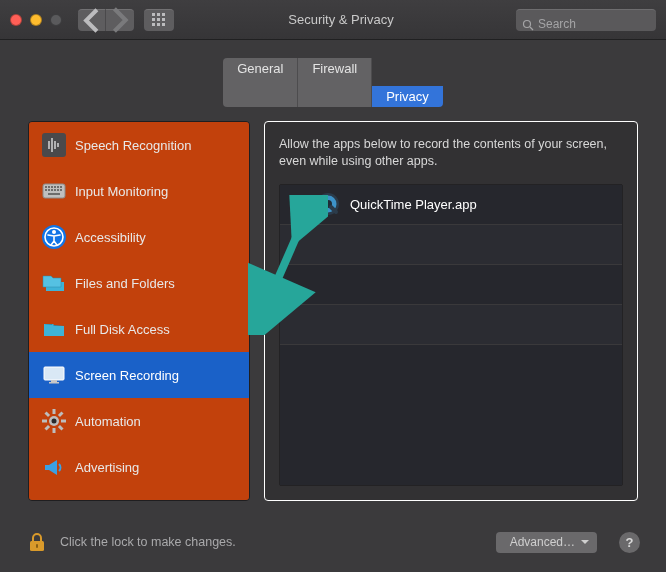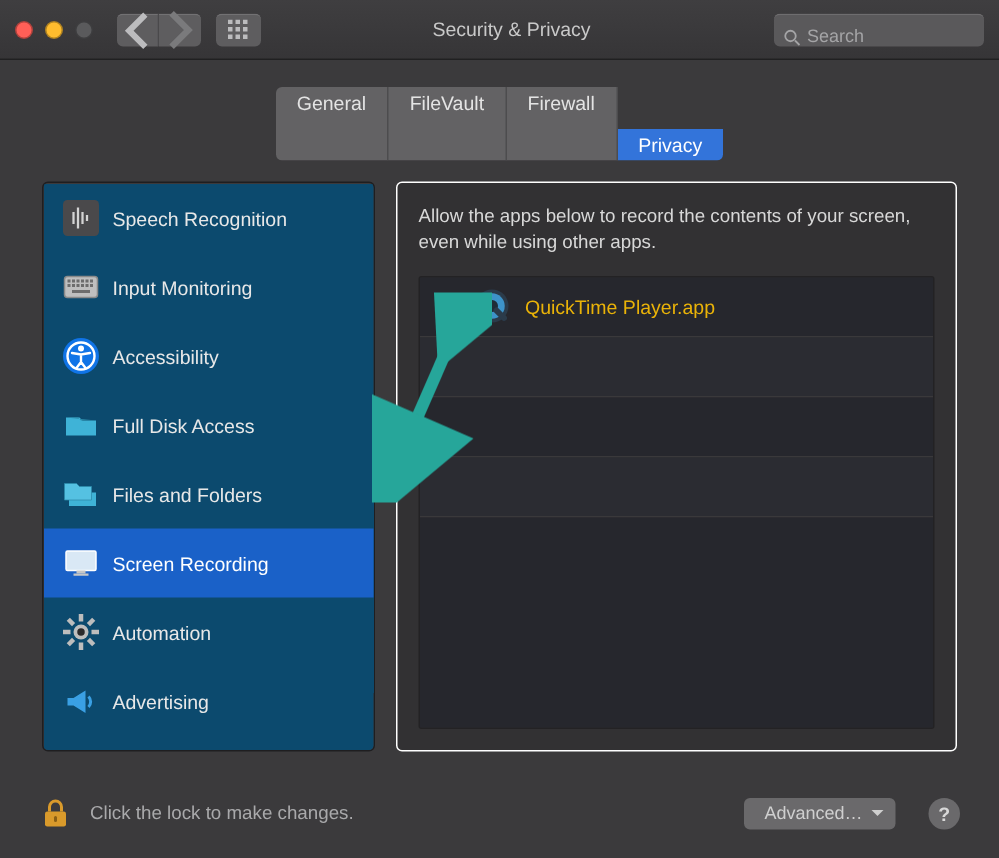--- a/index.html
+++ b/index.html
@@ -61,21 +61,21 @@
   .tab {
     padding:3px 14px; font-size:13px; background:#636264;
     border-right:1px solid #4d4c4e; color:#e4e4e4;
   }
   .tab:last-child { border-right:none; }
   .tab.active { background:#3374da; color:#fff;margin-top:28px; }
 
   
   .main { display:flex; padding:14px 28px 14px 28px; gap:14px;}
   .sidebar {
-    width:222px; height:380px; background:#0c4a6e;
+    width:222px; height:380px; background:#c2410c;
     border:1px solid #1f1e20; border-radius:4px; overflow-y:auto;
   }
   .side-item {
     display:flex; align-items:center; gap:8px;
     padding:10px 12px; font-size:13px; color:#e8e8e8;
     border-bottom:0;
   }
   .side-item.selected { background:#1a61c8; color:#fff; }
   .side-icon { width:26px; height:26px; display:flex; align-items:center; justify-content:center; flex-shrink:0;}
   .side-icon svg { width:26px; height:26px; }
@@ -97,21 +97,21 @@
   .approw.alt0 { background:#26272d; }
   .approw.alt1 { background:#2b2c32; }
   .checkbox {
     width:14px; height:14px; border-radius:2px;
     display:flex; align-items:center; justify-content:center;
     background:#3a7af4; color:#fff; font-size:10px; font-weight:bold;
   }
   .appicon {
     width:24px; height:24px;
   }
-  .appname { font-size:13px; color:#eab308; }
+  .appname { font-size:13px; color:#ffffff; }
   .emptyrow { flex:1; }
   .approw:last-of-type { border-bottom:none; }
 
   
   .footer {
     position:absolute; bottom:0; left:0; right:0; height:60px;
     display:flex; align-items:center; padding:0 26px; gap:12px;
   }
   .lock { width:22px; height:22px; }
   .footertext { color:#a9a9ab; font-size:12.5px; }
@@ -177,21 +177,20 @@
         <circle cx="5" cy="5" r="3.5" fill="none" stroke="#a4a4a6" stroke-width="1.2"></circle>
         <line x1="8" y1="8" x2="11" y2="11" stroke="#a4a4a6" stroke-width="1.2"></line>
       </svg>
     <span>Search</span>
   </div>
 </div>
 
 <div class="tabbar">
   <div class="tabs">
     <div class="tab">General</div>
-    <div class="tab">FileVault</div>
     <div class="tab">Firewall</div>
     <div class="tab active">Privacy</div>
   </div>
 </div>
 
 <div class="main">
 
   <div class="sidebar">
     <div class="side-item">
       <span class="side-icon">
@@ -239,34 +238,34 @@
             <circle cx="13" cy="13" r="9" fill="none" stroke="#fff" stroke-width="1.6"></circle>
             <circle cx="13" cy="8" r="2" fill="#fff"></circle>
             <path d="M7 11l6 1 6-1M13 12v5m-3 4 3-4 3 4" stroke="#fff" stroke-width="1.6" fill="none" stroke-linecap="round"></path>
           </svg>
       </span>
       <span>Accessibility</span>
     </div>
     <div class="side-item">
       <span class="side-icon">
         <svg viewBox="0 0 26 26">
+            <path d="M5 10v11h18V12H15l-2-2z" fill="#3fb3d7"></path>
+            <path d="M2 6v11h18V8H12l-2-2z" fill="#55c1e2" stroke="#2b8aaa" stroke-width="0.5"></path>
+          </svg>
+      </span>
+      <span>Files and Folders</span>
+    </div>
+    <div class="side-item">
+      <span class="side-icon">
+        <svg viewBox="0 0 26 26">
             <path d="M3 8v12h20V10H14l-2-2z" fill="#3fb3d7"></path>
             <path d="M3 8h8l2 2h10" fill="#2b8aaa"></path>
           </svg>
       </span>
       <span>Full Disk Access</span>
-    </div>
-    <div class="side-item">
-      <span class="side-icon">
-        <svg viewBox="0 0 26 26">
-            <path d="M5 10v11h18V12H15l-2-2z" fill="#3fb3d7"></path>
-            <path d="M2 6v11h18V8H12l-2-2z" fill="#55c1e2" stroke="#2b8aaa" stroke-width="0.5"></path>
-          </svg>
-      </span>
-      <span>Files and Folders</span>
     </div>
     <div class="side-item selected">
       <span class="side-icon">
         <svg viewBox="0 0 26 26">
             <rect x="3" y="5" width="20" height="13" rx="1" fill="#d9e8f5" stroke="#fff"></rect>
             <rect x="10" y="18" width="6" height="2" fill="#c7c7c7"></rect>
             <rect x="8" y="20" width="10" height="1.5" fill="#c7c7c7"></rect>
           </svg>
       </span>
       <span>Screen Recording</span>

